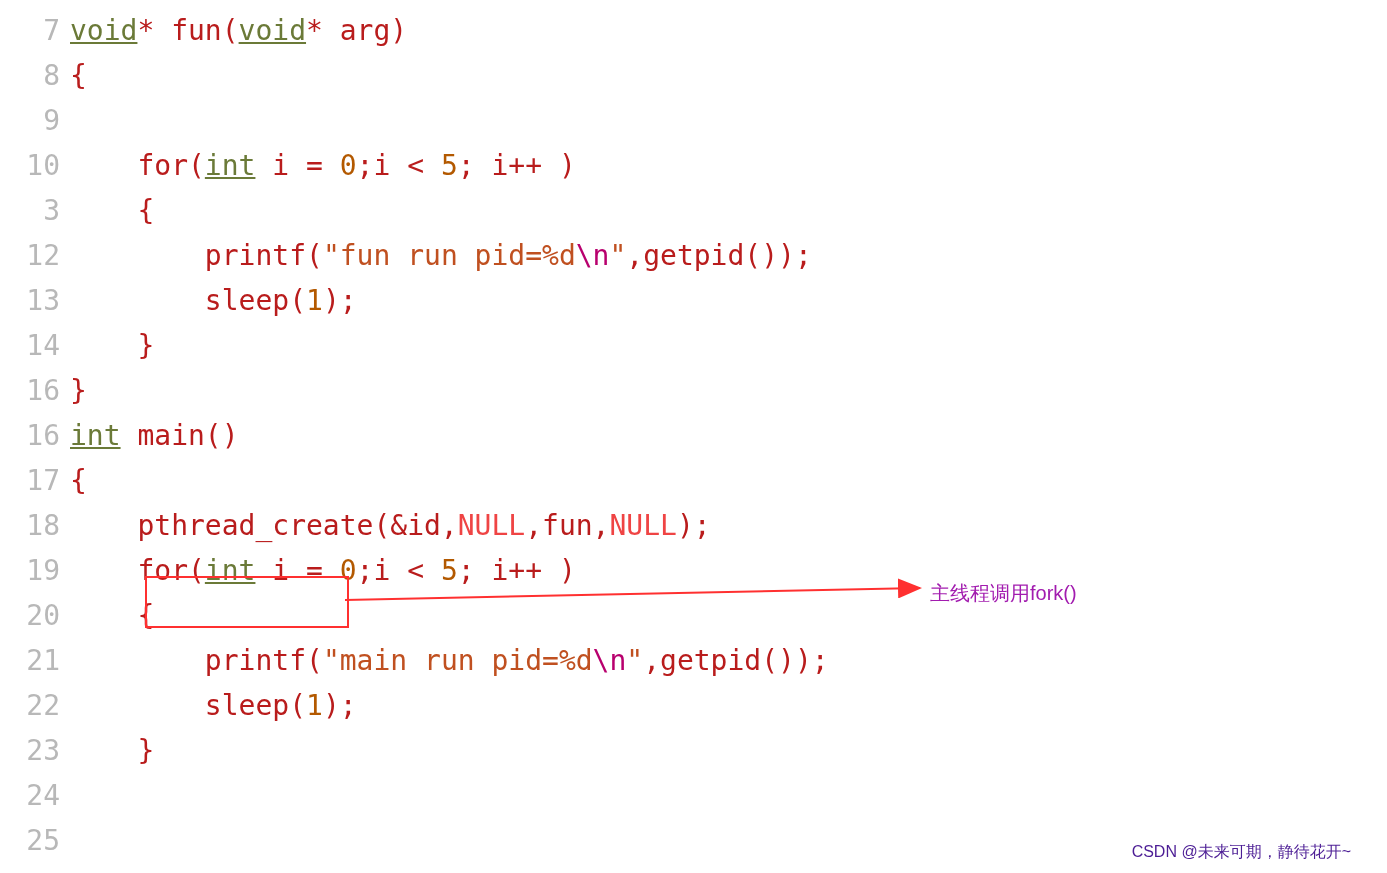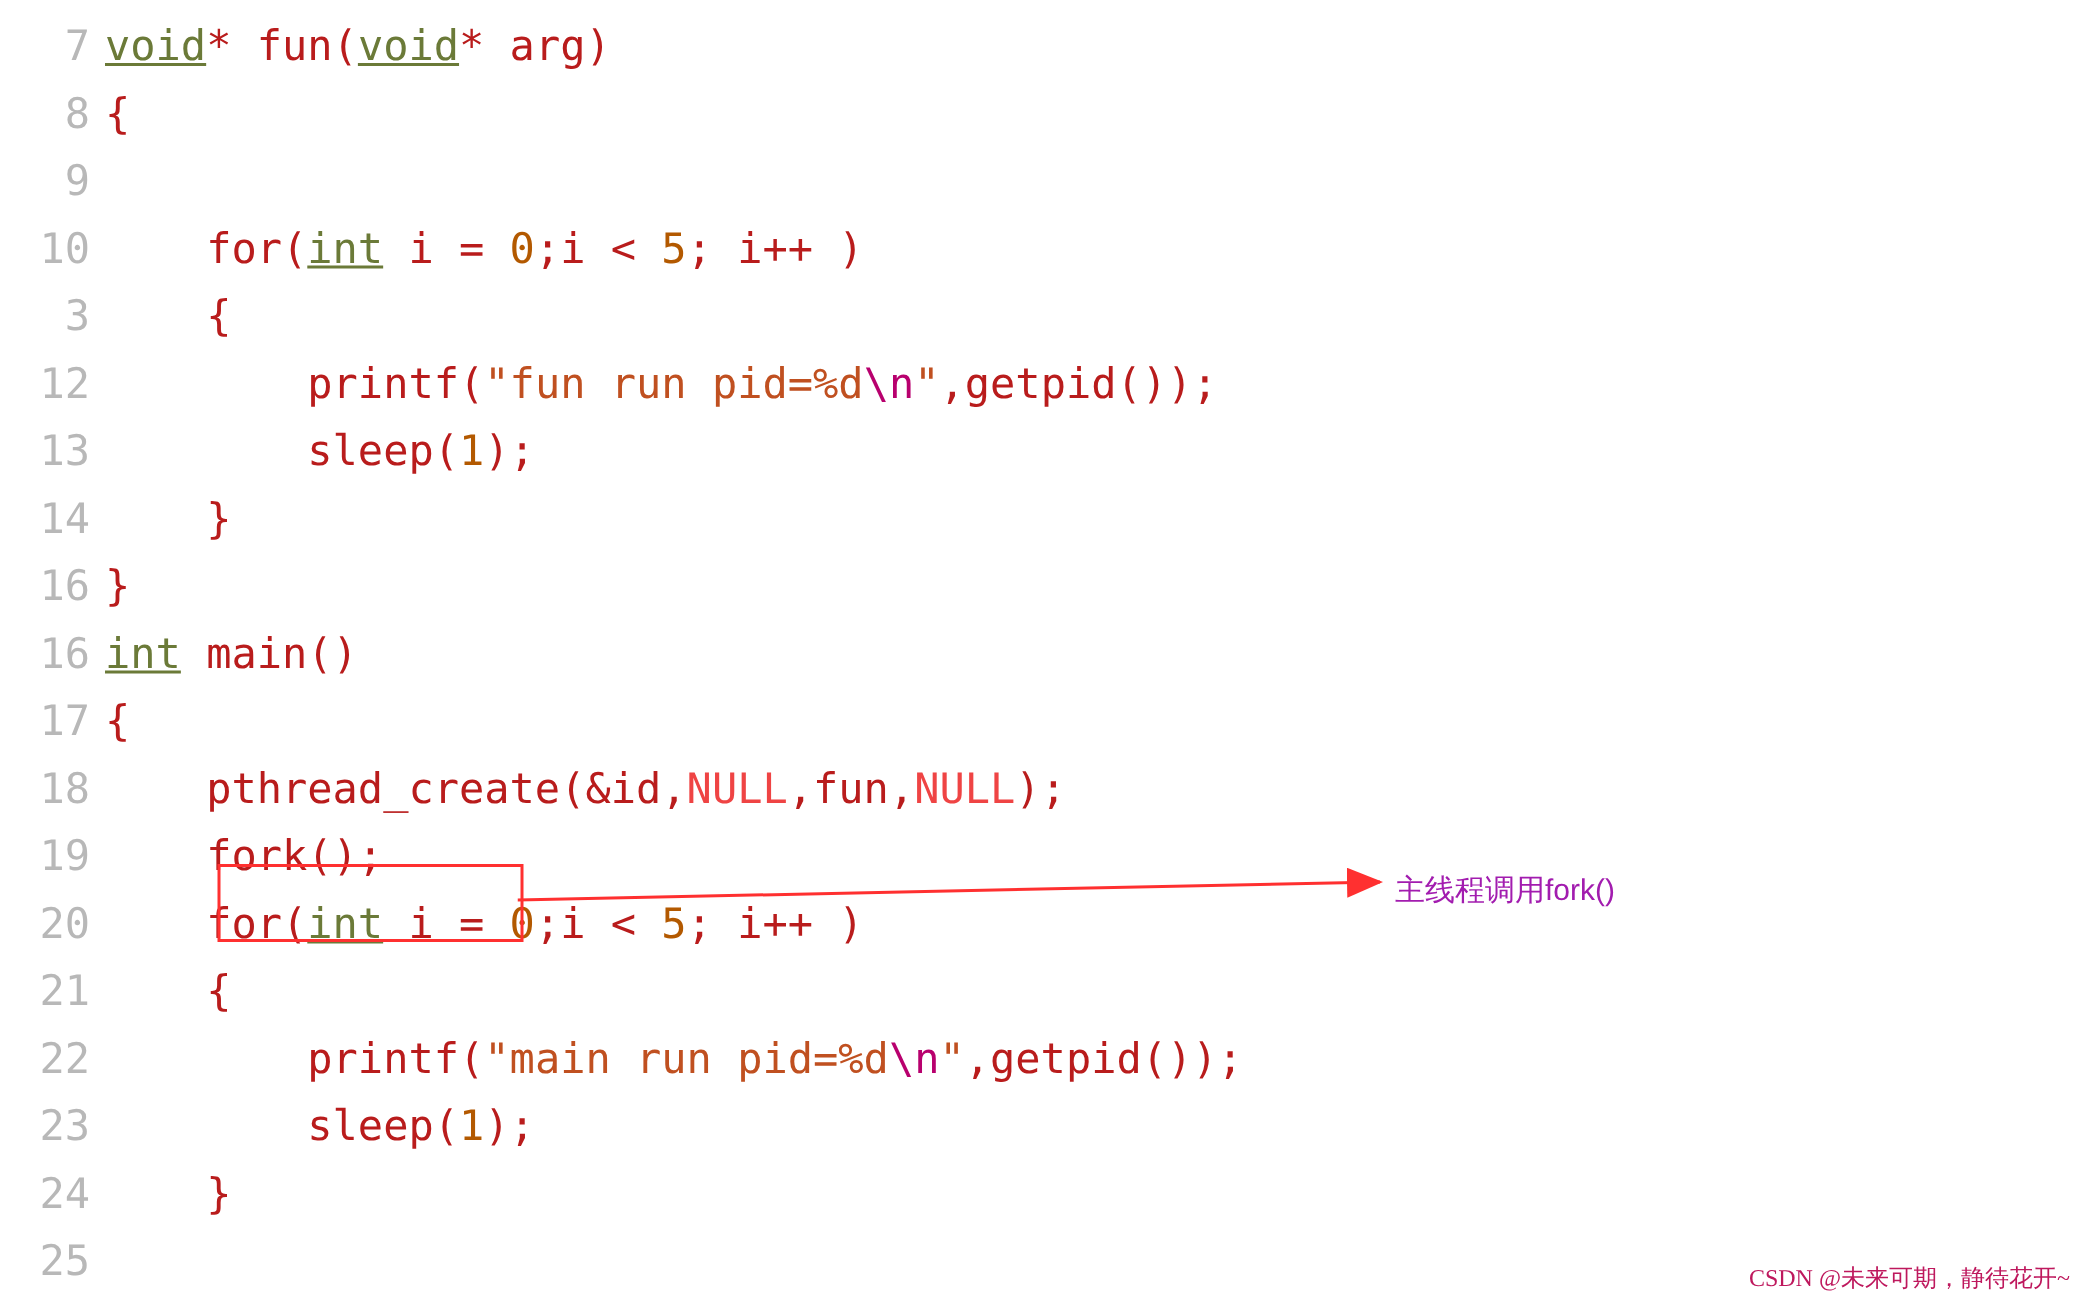--- a/index.html
+++ b/index.html
@@ -58,25 +58,25 @@
   .annotation {
     position: absolute;
     left: 930px;
     top: 580px;
     color: #a21caf;
     font-size: 20px;
     font-family: "Microsoft YaHei", "SimSun", sans-serif;
   }
   .watermark {
     position: absolute;
-    right: 7px;
+    right: 36px;
     bottom: 10px;
     font-size: 16px;
-    color: #be185d;
-    font-family: Liberation Serif, serif;
+    color: #4c1d95;
+    font-family: Liberation Sans, sans-serif;
   }
 </style>
 </head>
 <body>
 
 <div class="editor">
   <div class="gutter" id="gutter">
       <div>7</div>
       <div>8</div>
       <div>9</div>
@@ -103,21 +103,20 @@
       <div class="code-line"><span class="plain"></span></div>
       <div class="code-line"><span class="plain">    for(</span><span class="kw-type">int</span><span class="plain"> i = </span><span class="num">0</span><span class="plain">;i &lt; </span><span class="num">5</span><span class="plain">; i++ )</span></div>
       <div class="code-line"><span class="plain">    {</span></div>
       <div class="code-line"><span class="plain">        printf(</span><span class="str">"fun run pid=%d</span><span class="esc">\n</span><span class="str">"</span><span class="plain">,getpid());</span></div>
       <div class="code-line"><span class="plain">        sleep(</span><span class="num">1</span><span class="plain">);</span></div>
       <div class="code-line"><span class="plain">    }</span></div>
       <div class="code-line"><span class="plain">}</span></div>
       <div class="code-line"><span class="kw-type">int</span><span class="plain"> main()</span></div>
       <div class="code-line"><span class="plain">{</span></div>
       <div class="code-line"><span class="plain">    pthread_create(&amp;id,</span><span class="kw-null">NULL</span><span class="plain">,fun,</span><span class="kw-null">NULL</span><span class="plain">);</span></div>
-      <div class="code-line"><span class="plain">    fork();</span></div>
       <div class="code-line"><span class="plain">    for(</span><span class="kw-type">int</span><span class="plain"> i = </span><span class="num">0</span><span class="plain">;i &lt; </span><span class="num">5</span><span class="plain">; i++ )</span></div>
       <div class="code-line"><span class="plain">    {</span></div>
       <div class="code-line"><span class="plain">        printf(</span><span class="str">"main run pid=%d</span><span class="esc">\n</span><span class="str">"</span><span class="plain">,getpid());</span></div>
       <div class="code-line"><span class="plain">        sleep(</span><span class="num">1</span><span class="plain">);</span></div>
       <div class="code-line"><span class="plain">    }</span></div>
     </div>
 </div>
 
 <div class="highlight-box"></div>
 

